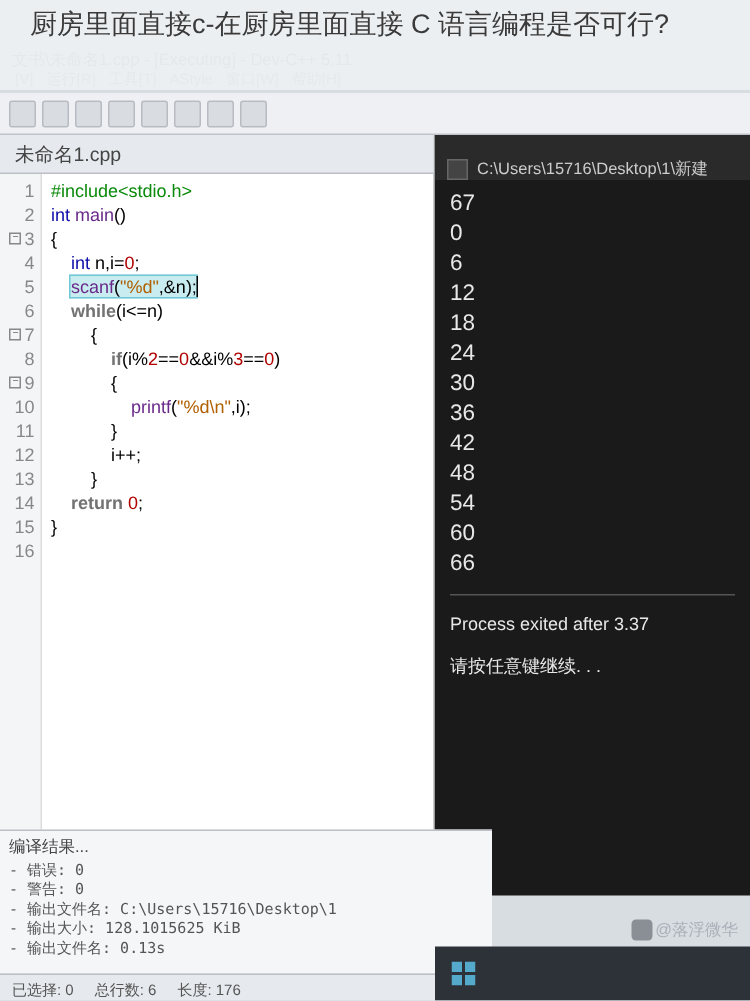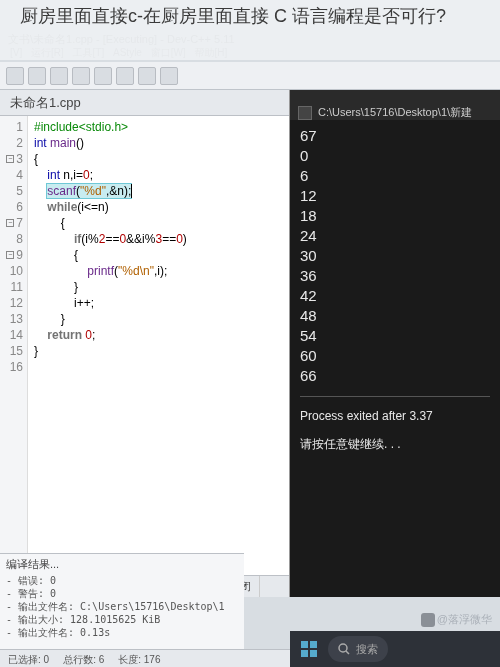--- a/index.html
+++ b/index.html
@@ -23,21 +23,21 @@
 .kw{color:#737373;font-weight:bold}
 .ty{color:#0a0aa8}
 .st{color:#b06000}
 .nm{color:#b00000}
 .id{color:#6a2a8a}
 .cursor{border-left:1px solid #000}
 .bottomtabs{height:22px;background:#e6e9ed;border-top:1px solid #bcc0c6;display:flex;align-items:center;font-size:11px;color:#3a3a3a}
 .btab{padding:0 8px;display:flex;align-items:center;gap:3px;border-right:1px solid #ccc;height:100%}
 .btab.active{background:#f5f6f8}
 .bticon{width:12px;height:12px;border-radius:2px}
-.outpanel{position:absolute;left:0;width:244px;bottom:18px;height:96px;background:#f5f6f8;border-top:1px solid #bcc0c6;padding:3px 6px;font-size:11px;color:#444}
+.outpanel{position:absolute;left:0;width:328px;bottom:18px;height:96px;background:#f5f6f8;border-top:1px solid #bcc0c6;padding:3px 6px;font-size:11px;color:#444}
 .outhdr{font-size:11px;color:#444;margin-bottom:2px}
 .outline{font-family:Consolas,monospace;font-size:10px;line-height:13px;color:#555}
 .statusbar{position:absolute;left:0;bottom:0;width:290px;height:18px;background:#e6e9ed;border-top:1px solid #bcc0c6;display:flex;align-items:flex-end;font-size:10px;color:#555;padding:0 8px;gap:14px}
 .console{flex:1;background:#1a1a1a;color:#e8e8e8;font-family:Consolas,monospace;font-size:13px;display:flex;flex-direction:column}
 .contitle{height:30px;background:#2a2a2a;display:flex;align-items:flex-end;padding:0 8px;font-size:11px;color:#ccc;gap:6px}
 .conicon{width:14px;height:14px;background:#444;border:1px solid #666}
 .conbody{flex:1;padding:6px 10px;line-height:20px;font-size:15px}
 .conmsg{margin-top:10px;font-size:12px;line-height:18px}
 .taskbar{position:absolute;bottom:0;left:290px;right:0;height:36px;background:#2d3138;display:flex;align-items:center;padding:0 6px;gap:6px}
 .winbtn{width:26px;height:26px;display:flex;align-items:center;justify-content:center;color:#ddd}
@@ -212,24 +212,17 @@
 
 <div class="taskbar">
   <div class="winbtn">
     <svg width="16" height="16" viewBox="0 0 16 16">
         <rect x="0" y="0" width="7" height="7" fill="#5ac"></rect>
         <rect x="9" y="0" width="7" height="7" fill="#5ac"></rect>
         <rect x="0" y="9" width="7" height="7" fill="#5ac"></rect>
         <rect x="9" y="9" width="7" height="7" fill="#5ac"></rect>
       </svg>
   </div>
-  <div class="searchbox">
-    <svg width="12" height="12" viewBox="0 0 12 12">
-        <circle cx="5" cy="5" r="4" stroke="#aaa" stroke-width="1.5" fill="none"></circle>
-        <line x1="8" y1="8" x2="11" y2="11" stroke="#aaa" stroke-width="1.5"></line>
-      </svg>
-    <span>搜索</span>
-  </div>
 </div>
 
 <div class="watermark">
   <span class="wmicon"></span><span>@落浮微华</span>
 </div>
 
 </body></html>

